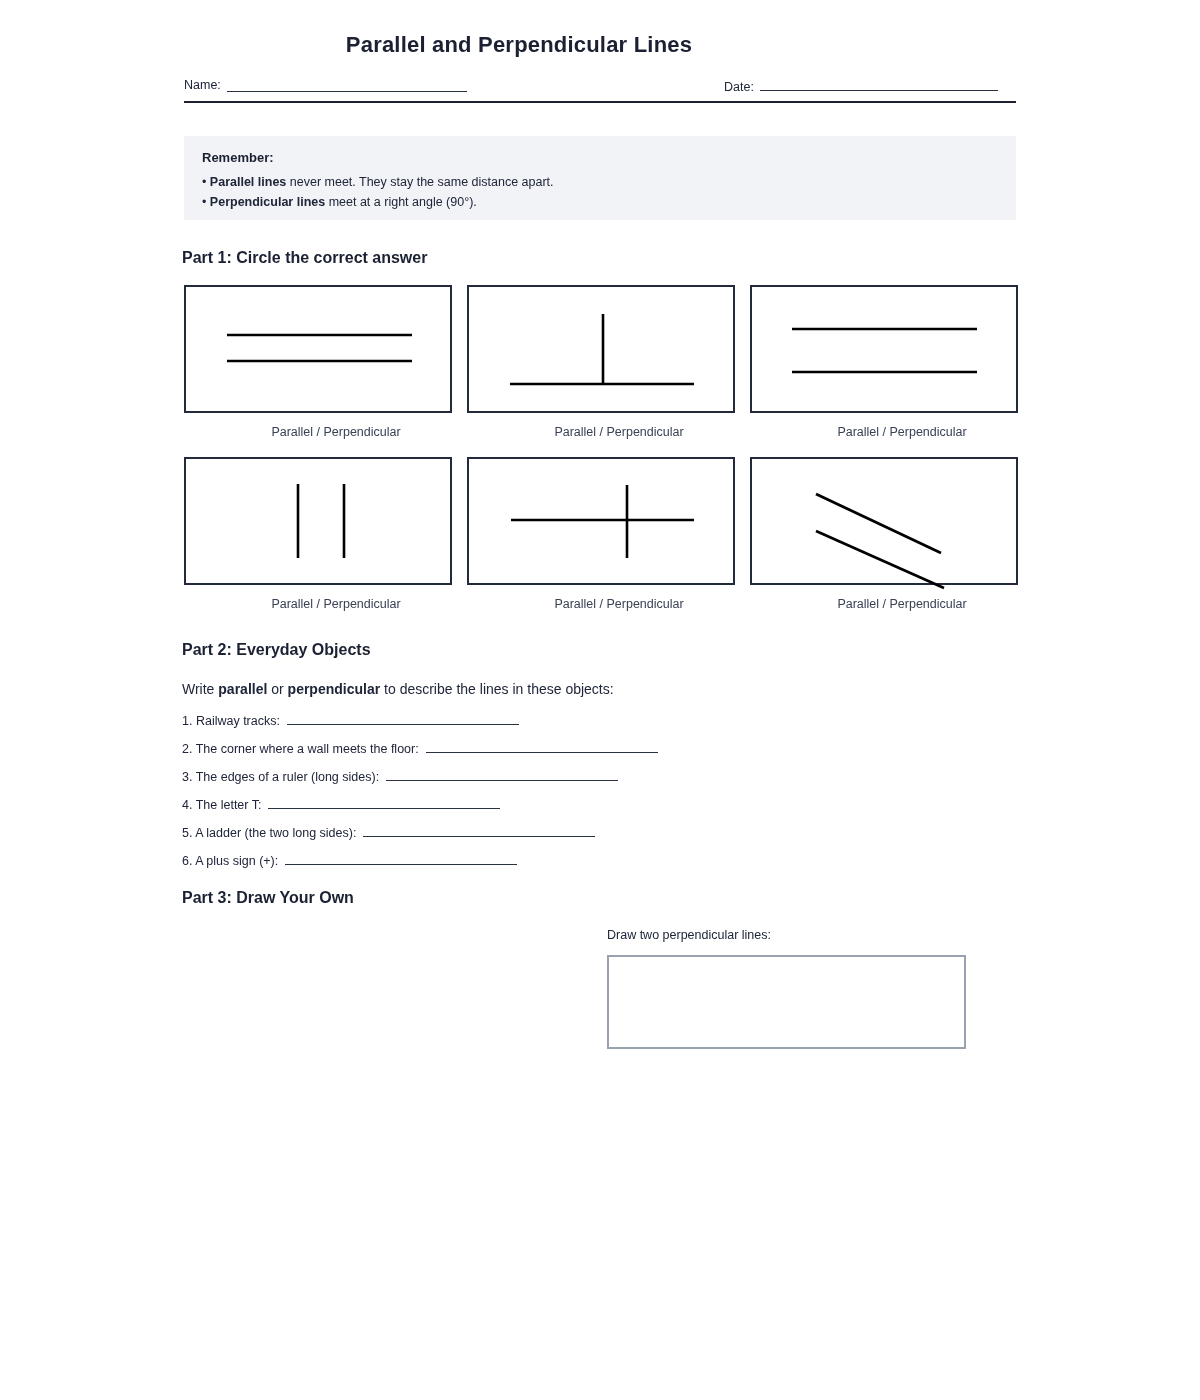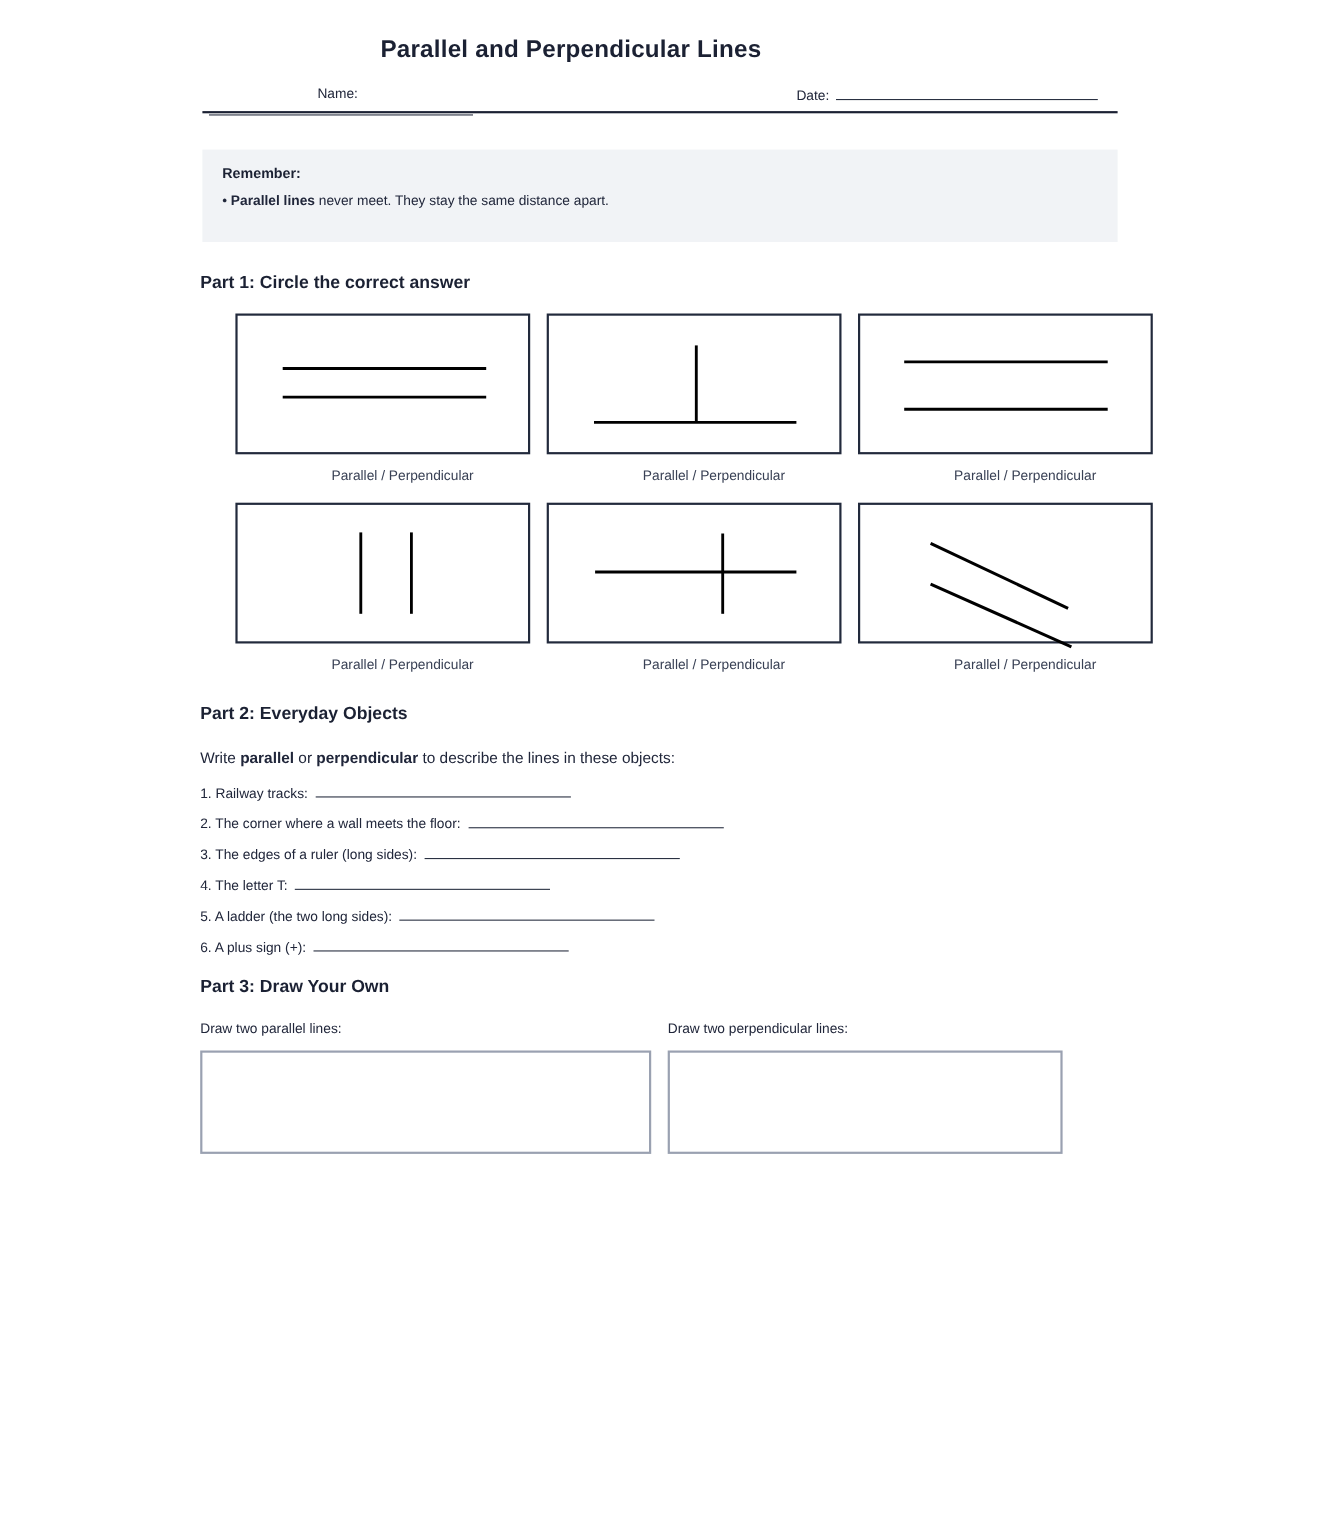--- a/index.html
+++ b/index.html
@@ -43,22 +43,21 @@
     width: 832px;
     height: 22px;
     font-size: 12.5px;
     color: #20263a;
   }
   .nd-left {
     position: absolute;
     left: 0;
     top: 0;
     display: flex;
-    align-items: center;
-    flex-direction: column;
+    align-items: flex-end;
   }
   .nd-right {
     position: absolute;
     left: 540px;
     top: 0;
     display: flex;
     align-items: baseline;
   }
   .nd-label { white-space: nowrap; }
   .nd-rule {
@@ -118,21 +117,20 @@
   
   .fig-grid {
     position: absolute;
     left: 184px;
     top: 285px;
     width: 832px;
   }
   .fig-cell {
     position: absolute;
     width: 304px;
-    margin-left: 30px;
   }
   .fig-box {
     position: relative;
     width: 268px;
     height: 128px;
     border: 2px solid #222a3c;
     box-sizing: border-box;
     background: #ffffff;
     overflow: visible;
   }
@@ -216,20 +214,21 @@
     <div class="nd-right">
       <span class="nd-label">Date:</span>
       <span class="nd-rule date"></span>
     </div>
   </div>
   <div class="header-hr"></div>
 
   <div class="remember">
     <div class="remember-title">Remember:</div>
     <div class="remember-line"><span>• </span><b>Parallel lines</b><span> never meet. They stay the same distance apart.</span></div>
+    <div class="remember-line"><span>• </span><b>Perpendicular lines</b><span> meet at a right angle (90°).</span></div>
   </div>
 
   <div class="section-heading" id="heading-part1">Part 1: Circle the correct answer</div>
 
   <div class="fig-grid">
 
     <div class="fig-cell" style="left:0px; top:0px;">
       <div class="fig-box">
         <svg width="268" height="128" viewBox="0 0 268 128">
           <line x1="43" y1="50" x2="228" y2="50" stroke="#000000" stroke-width="2.6"></line>
@@ -317,23 +316,19 @@
       <span class="p2-rule"></span>
     </div>
     <div class="p2-item" style="top:140px;">
       <span>6. A plus sign (+):</span>
       <span class="p2-rule"></span>
     </div>
   </div>
 
   <div class="section-heading" id="heading-part3">Part 3: Draw Your Own</div>
 
-  <div class="p3-col" id="p3-col-parallel">
-    <div class="p3-label">Draw two parallel lines:</div>
-    <div class="p3-box"></div>
-  </div>
 
   <div class="p3-col" id="p3-col-perpendicular">
     <div class="p3-label">Draw two perpendicular lines:</div>
     <div class="p3-box"></div>
   </div>
 
 </div>
 
 </body></html>

